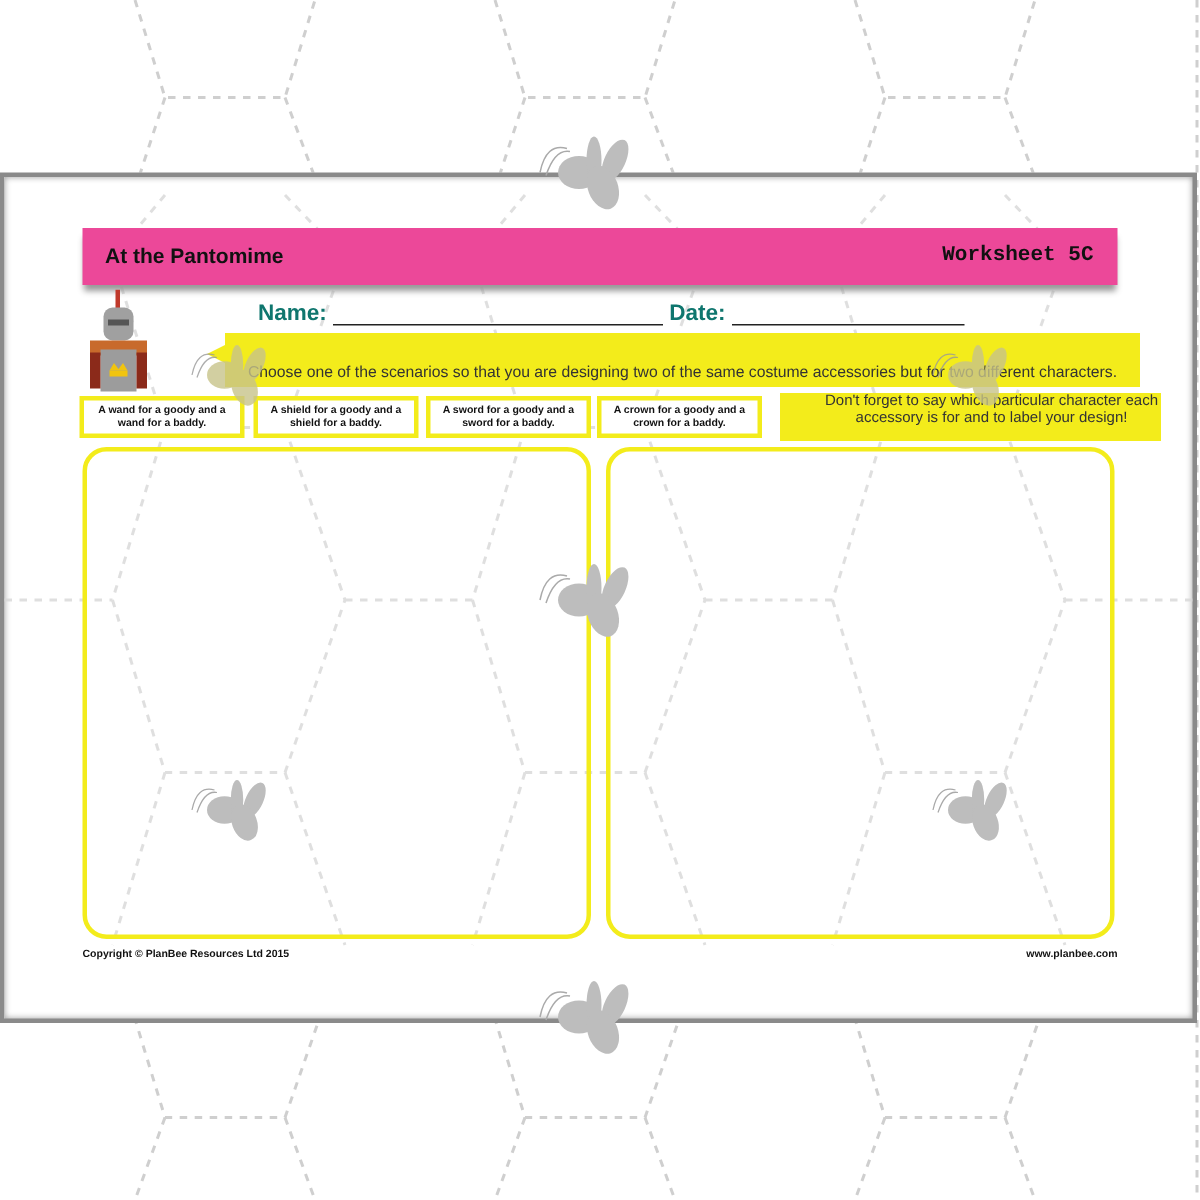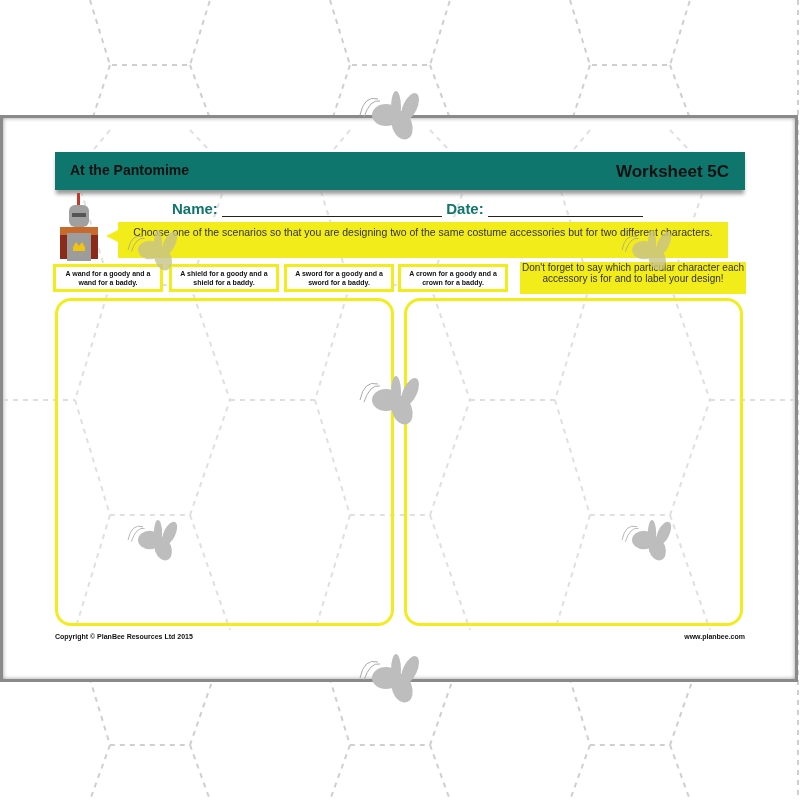--- a/index.html
+++ b/index.html
@@ -1,30 +1,30 @@
 <!DOCTYPE html>
 <html><head>
 <meta charset="utf-8">
 <style>
   html,body{margin:0;padding:0;}
   body{width:800px;height:800px;position:relative;overflow:hidden;background:#fff;font-family:"Liberation Sans",sans-serif;}
   .bg-hex{position:absolute;left:0;top:0;width:800px;height:800px;}
   .sheet{position:absolute;left:0;top:115px;width:798px;height:567px;background:#fff;border:3px solid #8a8a8a;box-sizing:border-box;box-shadow:inset 0 0 4px rgba(0,0,0,0.4);}
   .hex-overlay{position:absolute;left:0;top:0;width:800px;height:800px;pointer-events:none;}
-  .header-bar{position:absolute;left:55px;top:152px;width:690px;height:38px;background:#0f766e;box-shadow:0 5px 4px -1px #999;}
+  .header-bar{position:absolute;left:55px;top:152px;width:690px;height:38px;background:#ec4899;box-shadow:0 5px 4px -1px #999;}
   .title-left{position:absolute;left:15px;top:10px;font-weight:bold;font-size:14px;color:#111;}
-  .title-right{position:absolute;right:16px;top:10px;font-weight:bold;font-size:17px;color:#111;}
+  .title-right{position:absolute;right:16px;top:10px;font-weight:bold;font-size:14px;color:#111;font-family:Liberation Mono, monospace;}
   .name-row{position:absolute;top:200px;left:172px;font-weight:bold;font-size:15px;color:#0f766e;}
   .line{display:inline-block;border-bottom:1.5px solid #222;height:14px;vertical-align:bottom;}
   .knight{position:absolute;left:55px;top:193px;width:80px;height:70px;}
-  .speech{position:absolute;left:118px;top:222px;width:610px;height:36px;background:#f3ec1b;font-size:10.5px;color:#333;text-align:center;line-height:13px;padding-top:4px;box-sizing:border-box;}
+  .speech{position:absolute;left:150px;top:222px;width:610px;height:36px;background:#f3ec1b;font-size:10.5px;color:#333;text-align:center;line-height:13px;padding-top:20px;box-sizing:border-box;}
   .speech:before{content:"";position:absolute;left:-12px;top:8px;border-top:6px solid transparent;border-bottom:6px solid transparent;border-right:12px solid #f3ec1b;}
   .scen{position:absolute;width:110px;height:28px;background:#f3ec1b;}
   .scen .in{position:absolute;left:3px;top:3px;right:3px;bottom:3px;background:#fff;font-size:7px;font-weight:bold;text-align:center;line-height:9px;padding-top:2px;box-sizing:border-box;color:#111;}
-  .reminder{position:absolute;left:520px;top:262px;width:226px;height:32px;background:#f3ec1b;font-size:10px;color:#333;text-align:center;line-height:11px;padding-top:0px;}
+  .reminder{position:absolute;left:520px;top:262px;width:226px;height:32px;background:#f3ec1b;font-size:10px;color:#333;text-align:center;line-height:11px;padding-top:0px;padding-left:28px;}
   .panel{position:absolute;top:298px;width:339px;height:328px;border:3px solid #f3ec1b;border-radius:16px;box-sizing:border-box;}
   .footer-left{position:absolute;left:55px;top:633px;font-size:7px;font-weight:bold;color:#111;}
   .footer-right{position:absolute;right:55px;top:633px;font-size:7px;font-weight:bold;color:#111;}
   .bee{position:absolute;width:80px;height:60px;}
 </style>
 </head>
 <body>
 
 <svg class="bg-hex" viewBox="0 0 800 800">
   <g fill="none" stroke="#cfcfcf" stroke-width="2" stroke-dasharray="5,5">

